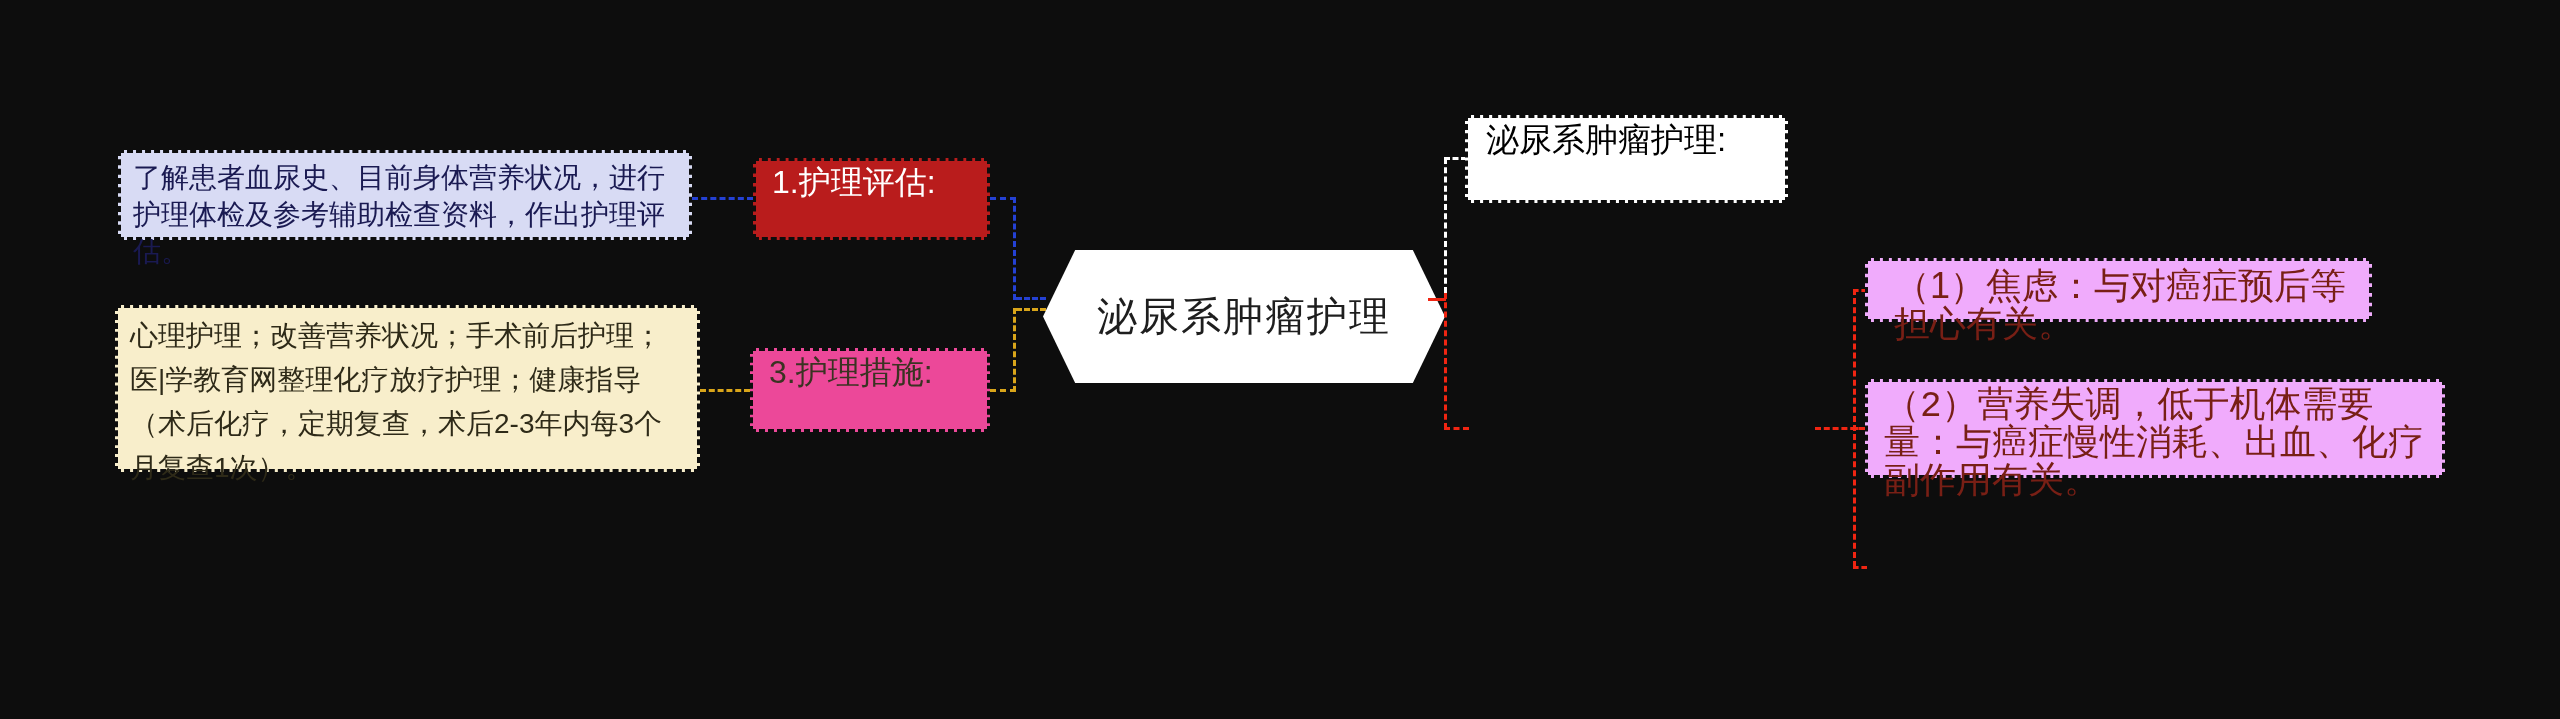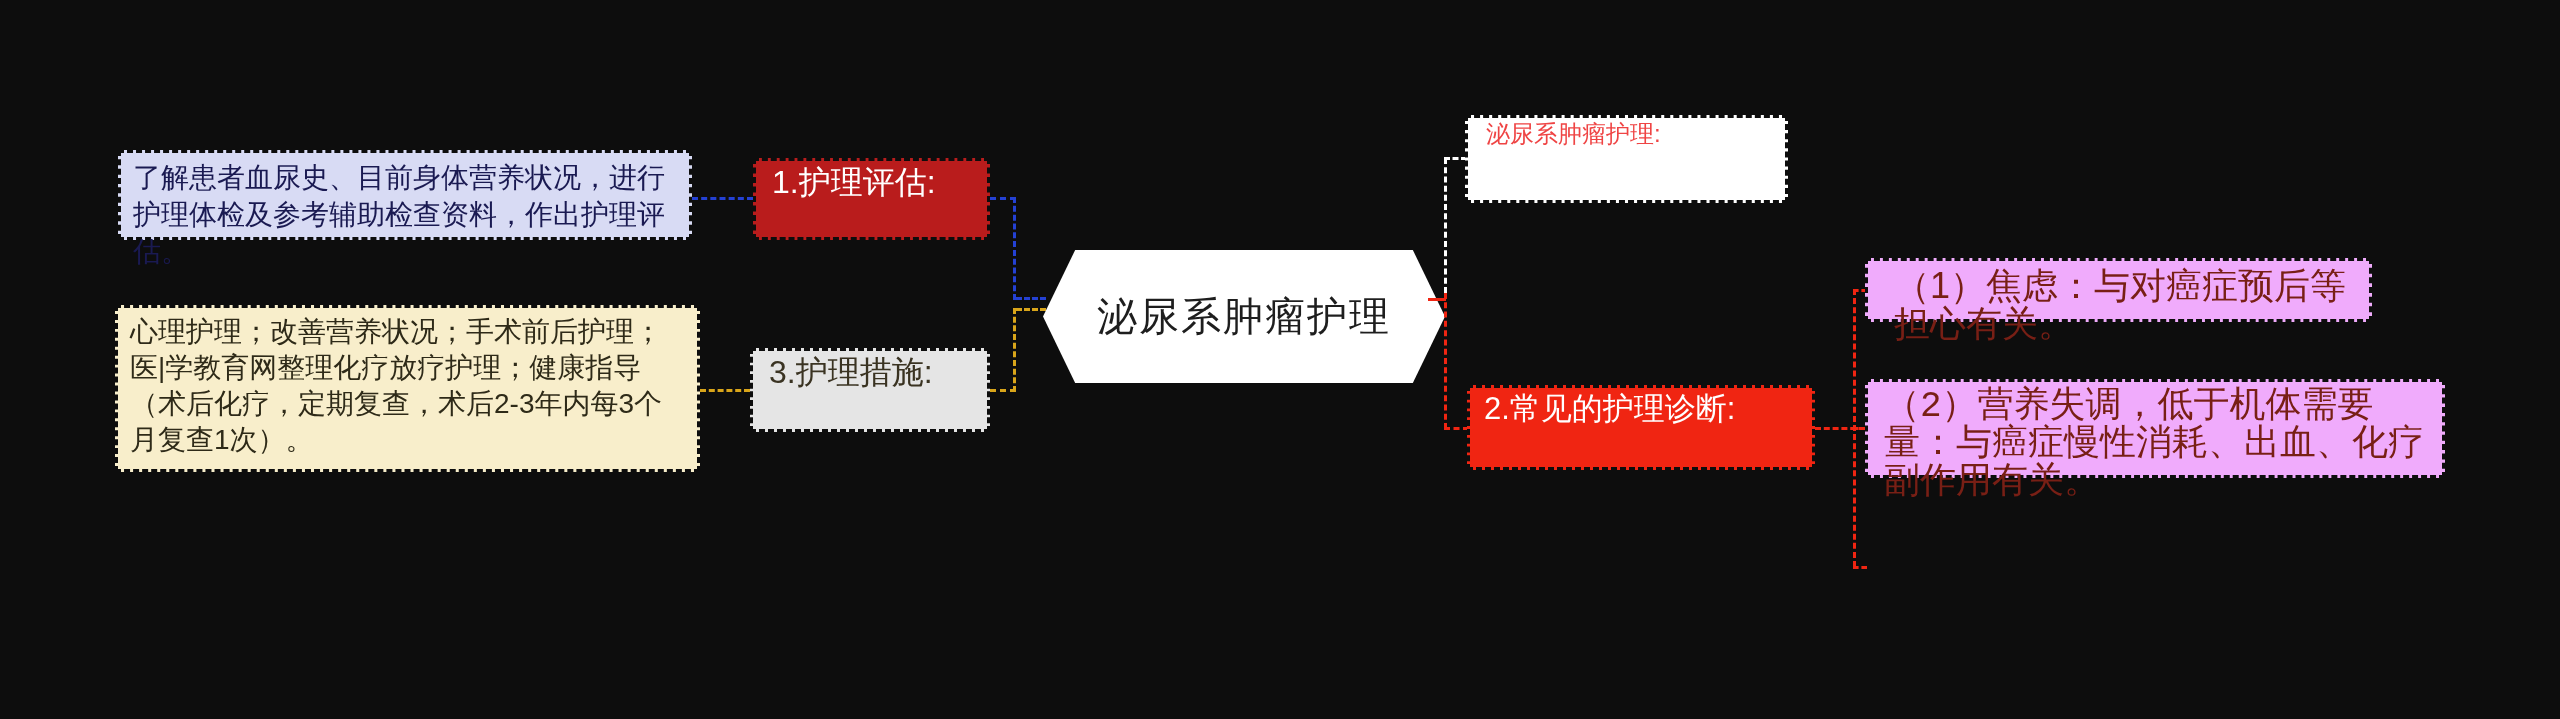--- a/index.html
+++ b/index.html
@@ -19,22 +19,22 @@
     align-items: flex-start;
   }
   .detail-box {
     background: #d8dbf4;
     color: #1a1a52;
     font-size: 28px;
     line-height: 37px;
     padding: 6px 12px;
   }
   .box-eval    { background: #b91c1c; color: #ffffff; font-size: 32px; padding-left: 16px; }
-  .box-measure { background: #e5e5e5; color: #3a3322; font-size: 32px; padding-left: 16px; }
-  .box-heading { background: #ffffff; color: #ef4444; font-size: 24px; padding-left: 18px; }
+  .box-measure { background: #ec4899; color: #3a3322; font-size: 32px; padding-left: 16px; }
+  .box-heading { background: #ffffff; color: #000000; font-size: 33px; padding-left: 18px; }
   .box-diag    { background: #f02512; color: #ffffff; font-size: 31px; padding-left: 14px; }
   .pink-box    { background: #f0abfc; color: #781f15; font-size: 36px; line-height: 38px; padding: 6px 14px 6px 26px; }
   .center-hex {
     position: absolute;
     left: 1043px; top: 250px; width: 402px; height: 133px;
     background: #ffffff;
     clip-path: polygon(0% 50%, 8% 0%, 92% 0%, 100% 50%, 92% 100%, 8% 100%);
     display: flex; align-items: center; justify-content: center;
     color: #1e1e1e; font-size: 40px; letter-spacing: 2px;
   }
@@ -58,21 +58,21 @@
   <div class="hline c-blue" style="left:692px; top:197px; width:61px;"></div>
 
   <div class="node box-eval" style="left:753px; top:158px; width:237px; height:82px;">
     <span>1.护理评估:</span>
   </div>
 
   <div class="hline c-blue" style="left:990px; top:197px; width:26px;"></div>
   <div class="vline c-blue" style="left:1013px; top:197px; height:103px;"></div>
   <div class="hline c-blue" style="left:1016px; top:297px; width:30px;"></div>
 
-  <div class="node detail-box" style="left:115px; top:305px; width:585px; height:167px; background:#f8eecb; color:#2e2a18; line-height:36px;">
+  <div class="node detail-box" style="left:115px; top:305px; width:585px; height:167px; background:#f8eecb; color:#2e2a18; line-height:44px;">
     <span>心理护理；改善营养状况；手术前后护理；医|学教育网整理化疗放疗护理；健康指导（术后化疗，定期复查，术后2-3年内每3个月复查1次）。</span>
   </div>
 
   <div class="hline c-yellow" style="left:700px; top:389px; width:50px;"></div>
 
   <div class="node box-measure" style="left:750px; top:348px; width:240px; height:84px;">
     <span>3.护理措施:</span>
   </div>
 
   <div class="hline c-yellow" style="left:990px; top:389px; width:26px;"></div>
@@ -86,23 +86,20 @@
   <div class="hline c-red solid" style="left:1428px; top:298px; width:18px;"></div>
   <div class="vline c-white" style="left:1444px; top:158px; height:135px;"></div>
   <div class="hline c-white" style="left:1444px; top:157px; width:23px;"></div>
   <div class="vline c-red" style="left:1444px; top:293px; height:136px;"></div>
   <div class="hline c-red" style="left:1444px; top:427px; width:25px;"></div>
 
   <div class="node box-heading" style="left:1465px; top:115px; width:323px; height:88px;">
     <span>泌尿系肿瘤护理:</span>
   </div>
 
-  <div class="node box-diag" style="left:1467px; top:385px; width:348px; height:85px;">
-    <span>2.常见的护理诊断:</span>
-  </div>
 
   <div class="hline c-red" style="left:1815px; top:427px; width:50px;"></div>
   <div class="vline c-red" style="left:1853px; top:289px; height:278px;"></div>
   <div class="hline c-red" style="left:1853px; top:289px; width:14px;"></div>
   <div class="hline c-red" style="left:1853px; top:427px; width:14px;"></div>
   <div class="hline c-red" style="left:1853px; top:566px; width:14px;"></div>
 
   <div class="node pink-box" style="left:1865px; top:258px; width:507px; height:64px;">
     <span>（1）焦虑：与对癌症预后等担心有关。</span>
   </div>

